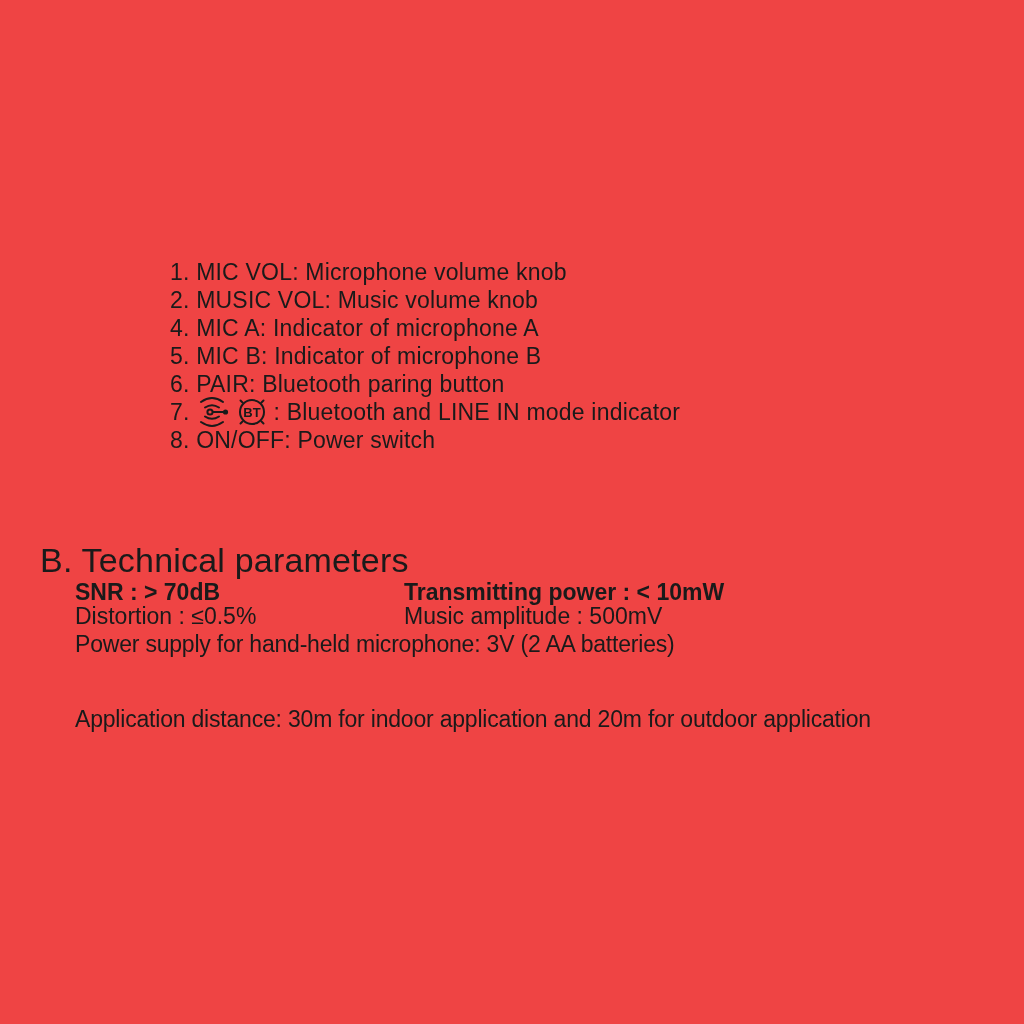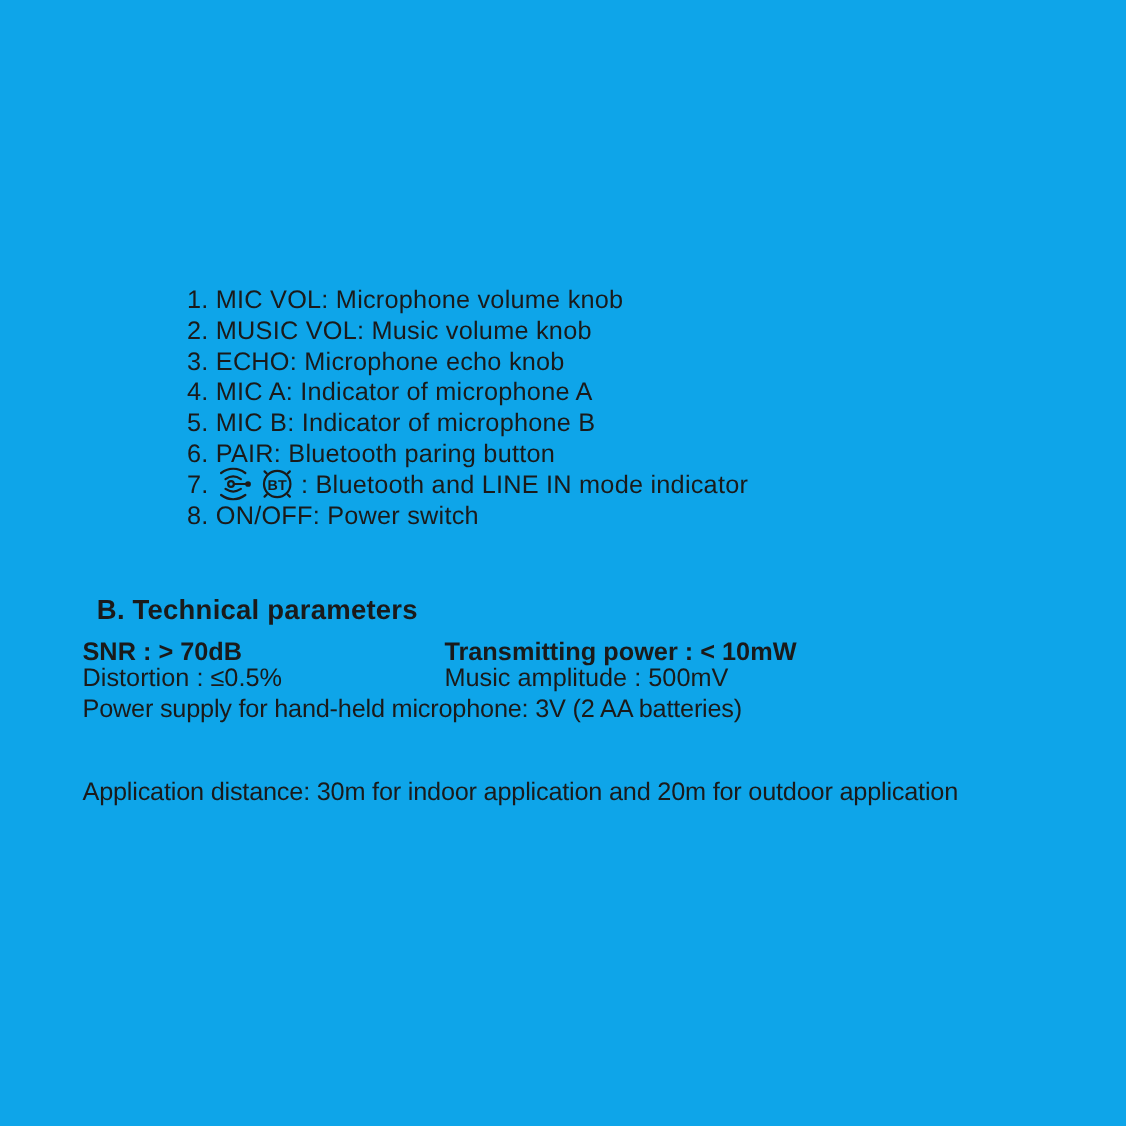--- a/index.html
+++ b/index.html
@@ -11,21 +11,21 @@
     height: 1024px;
     background: #ffffff;
     font-family: "Liberation Sans", sans-serif;
     color: #1a1a1a;
     position: relative;
     overflow: hidden;
   }
   .page {
     position: absolute;
     inset: 0;
-    background: #0ea5e9;
+    background: #ef4444;
   }
   
   .controls-list {
     position: absolute;
     left: 170px;
     top: 258px;
     font-size: 23px;
     letter-spacing: 0.2px;
     line-height: 28px;
     white-space: nowrap;
@@ -55,25 +55,24 @@
     font-size: 13px;
     font-weight: bold;
     fill: #1a1a1a;
     stroke: none;
   }
   
   .section-heading {
     position: absolute;
     left: 40px;
     top: 541px;
-    font-size: 25px;
-    font-weight: bold;
+    font-size: 34px;
+    font-weight: normal;
     letter-spacing: 0.2px;
     white-space: nowrap;
-    margin-left: 48px;
   }
   .spec-row {
     position: absolute;
     left: 75px;
     font-size: 23px;
     line-height: 28px;
     white-space: nowrap;
   }
   .spec-row .col2 {
     position: absolute;
@@ -102,21 +101,20 @@
   .fl3 { top: 686px; margin-top: 19px; }
 </style>
 </head>
 <body>
 
 <div class="page">
 
   <div class="controls-list">
     <div class="line">1. MIC VOL: Microphone volume knob</div>
     <div class="line">2. MUSIC VOL: Music volume knob</div>
-    <div class="line">3. ECHO: Microphone echo knob</div>
     <div class="line">4. MIC A: Indicator of microphone A</div>
     <div class="line">5. MIC B: Indicator of microphone B</div>
     <div class="line">6. PAIR: Bluetooth paring button</div>
     <div class="line item7">
       <span class="prefix">7.</span>
       <svg class="icon-svg" width="33" height="30" viewBox="0 0 33 30">
         <path d="M4 5 C 11 0, 19 0, 26 5"></path>
         <path d="M8 10.5 C 12.5 7.5, 17.5 7.5, 22 10.5"></path>
         <circle cx="13" cy="15" r="2.6"></circle>
         <line x1="16.5" y1="15" x2="27" y2="15"></line>

